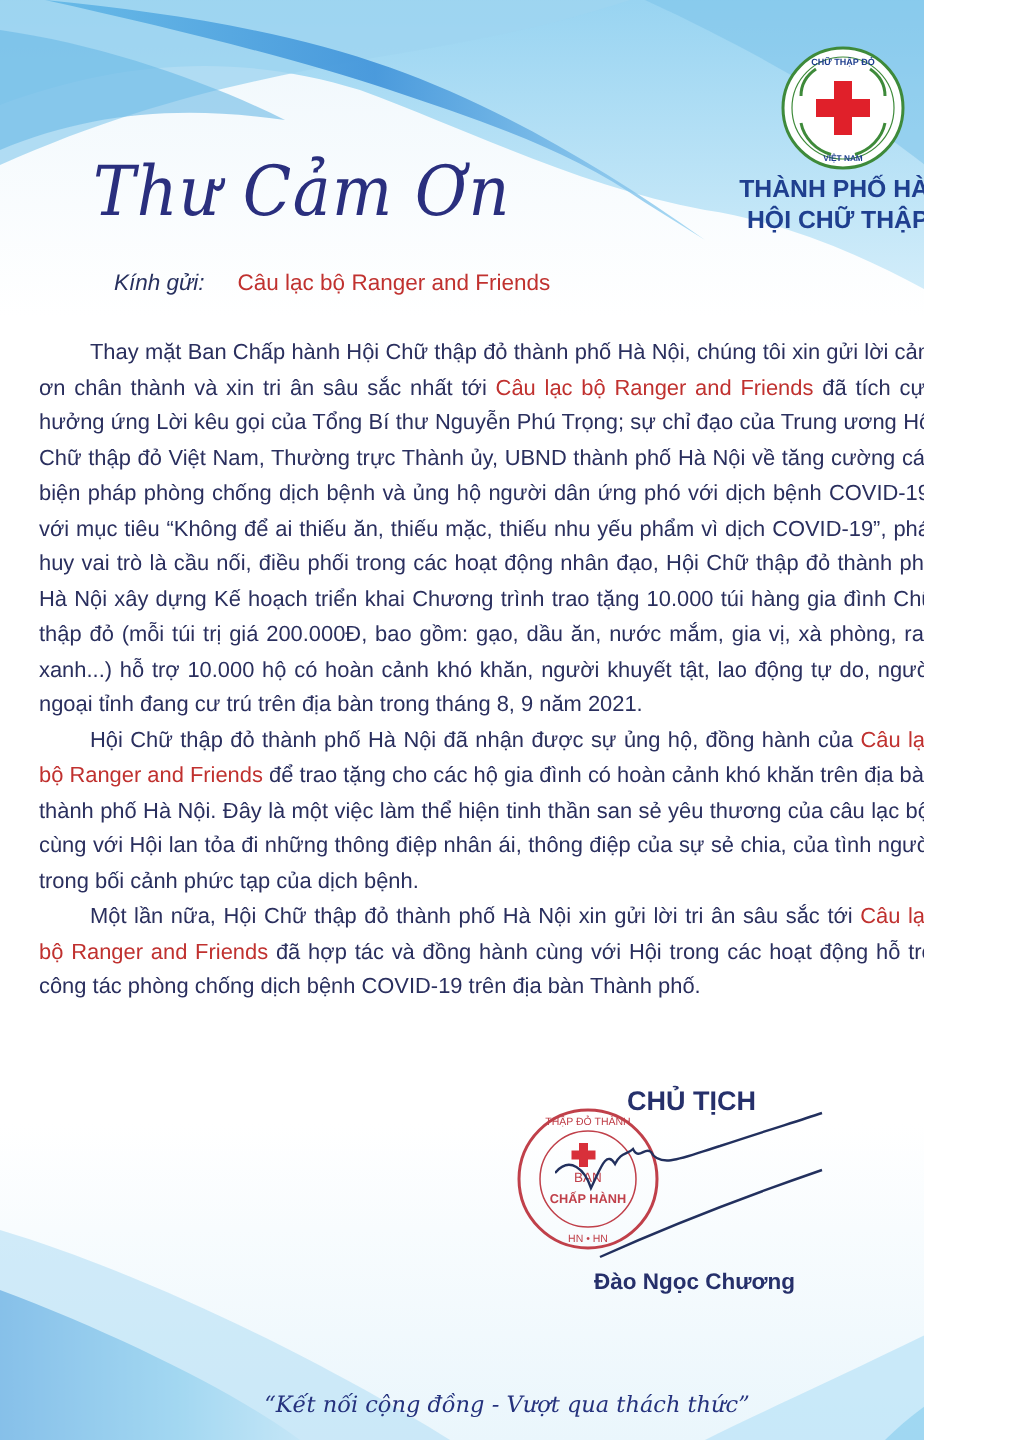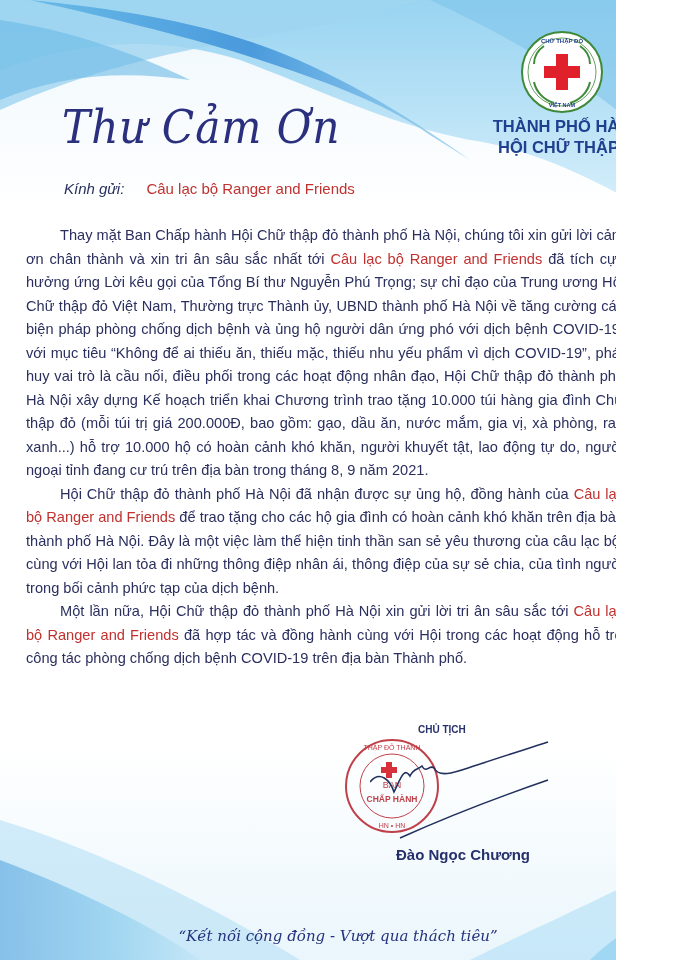--- a/index.html
+++ b/index.html
@@ -5,27 +5,27 @@
   html, body { margin:0; padding:0; }
   body { width:676px; height:960px; overflow:hidden; position:relative; background:#ffffff; font-family:"Liberation Sans", sans-serif; }
   .page { position:absolute; left:0; top:0; width:616px; height:960px; overflow:hidden;
     background: linear-gradient(180deg, #eef7fc 0%, #ffffff 22%, #ffffff 78%, #eaf6fc 100%); }
   .bg-svg { position:absolute; left:0; top:0; width:676px; height:960px; }
   .title { position:absolute; left:62px; top:100px; font-family:"DejaVu Serif", serif; font-style:italic; font-size:46px; color:#2a2f7e; letter-spacing:1px; transform:scaleX(0.92); transform-origin:left; }
   .logo { position:absolute; left:520px; top:30px; width:84px; height:84px; }
   .org { position:absolute; left:478px; top:116px; width:190px; text-align:center; color:#1f3f8f; font-size:16.5px; line-height:21px; font-weight:bold; }
   .org div { white-space:nowrap; }
   .salutation { position:absolute; left:64px; top:180px; font-size:15px; color:#27305e; }
-  .salutation .lab { font-style:italic; }
+  .salutation .lab { font-style:italic;margin-left:12px; }
   .salutation .rec { color:#c0312f; margin-left:22px; }
   .body-text { position:absolute; left:26px; top:224px; width:598px; font-size:14.6px; line-height:23.5px; color:#2a2f5e; text-align:justify; }
   .body-text p { margin:0; text-indent:34px; }
   .hl { color:#c0312f; }
   .closing { text-indent:34px; }
-  .sig-title { position:absolute; left:418px; top:724px; font-size:10px; font-weight:bold; color:#26306b; }
+  .sig-title { position:absolute; left:418px; top:724px; font-size:18px; font-weight:bold; color:#26306b; }
   .stamp { position:absolute; left:342px; top:736px; width:100px; height:100px; }
   .sig-line { position:absolute; left:370px; top:740px; width:180px; height:100px; }
   .signer { position:absolute; left:396px; top:846px; font-size:15px; font-weight:bold; color:#26306b; }
   .motto { position:absolute; left:0; top:927px; width:676px; text-align:center; font-family:"DejaVu Serif", serif; font-style:italic; font-size:15px; color:#25327d; }
 </style>
 </head>
 <body>
 
 <div class="page">
 
@@ -102,14 +102,14 @@
     <text x="50" y="92" text-anchor="middle" font-size="7" fill="#c0404a" font-family="Liberation Sans, sans-serif">HN • HN</text>
   </svg>
 
   <svg class="sig-line" viewBox="0 0 180 100">
     <path d="M0,42 C10,30 20,40 24,52 C30,40 34,26 40,36 C44,28 48,30 52,26 C56,34 60,24 64,28 C70,40 90,30 110,24 C140,14 160,8 178,2" stroke="#22305e" stroke-width="1.6" fill="none"></path>
     <path d="M30,98 C70,80 120,60 178,40" stroke="#22305e" stroke-width="1.6" fill="none"></path>
   </svg>
 
   <div class="signer">Đào Ngọc Chương</div>
 
-  <div class="motto">“Kết nối cộng đồng - Vượt qua thách tiêu”</div>
+  <div class="motto">“Kết nối cộng đồng - Vượt qua thách thức”</div>
 </div>
 
 </body></html>

